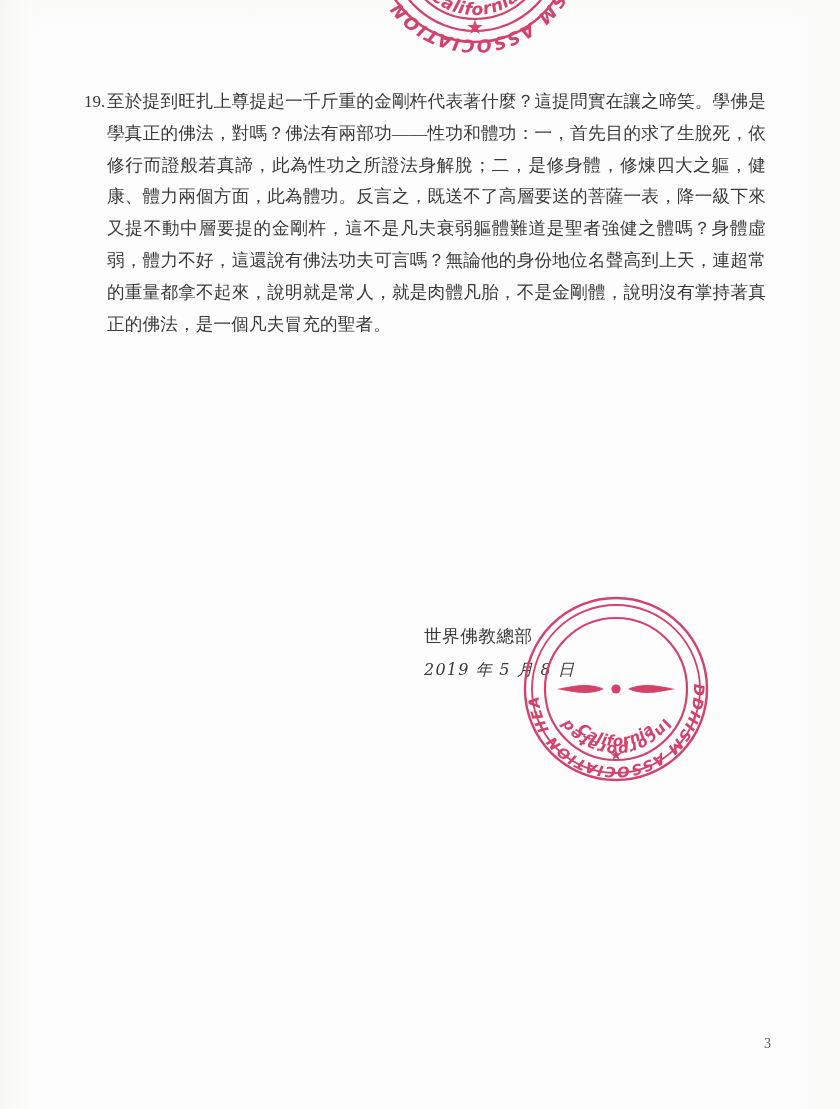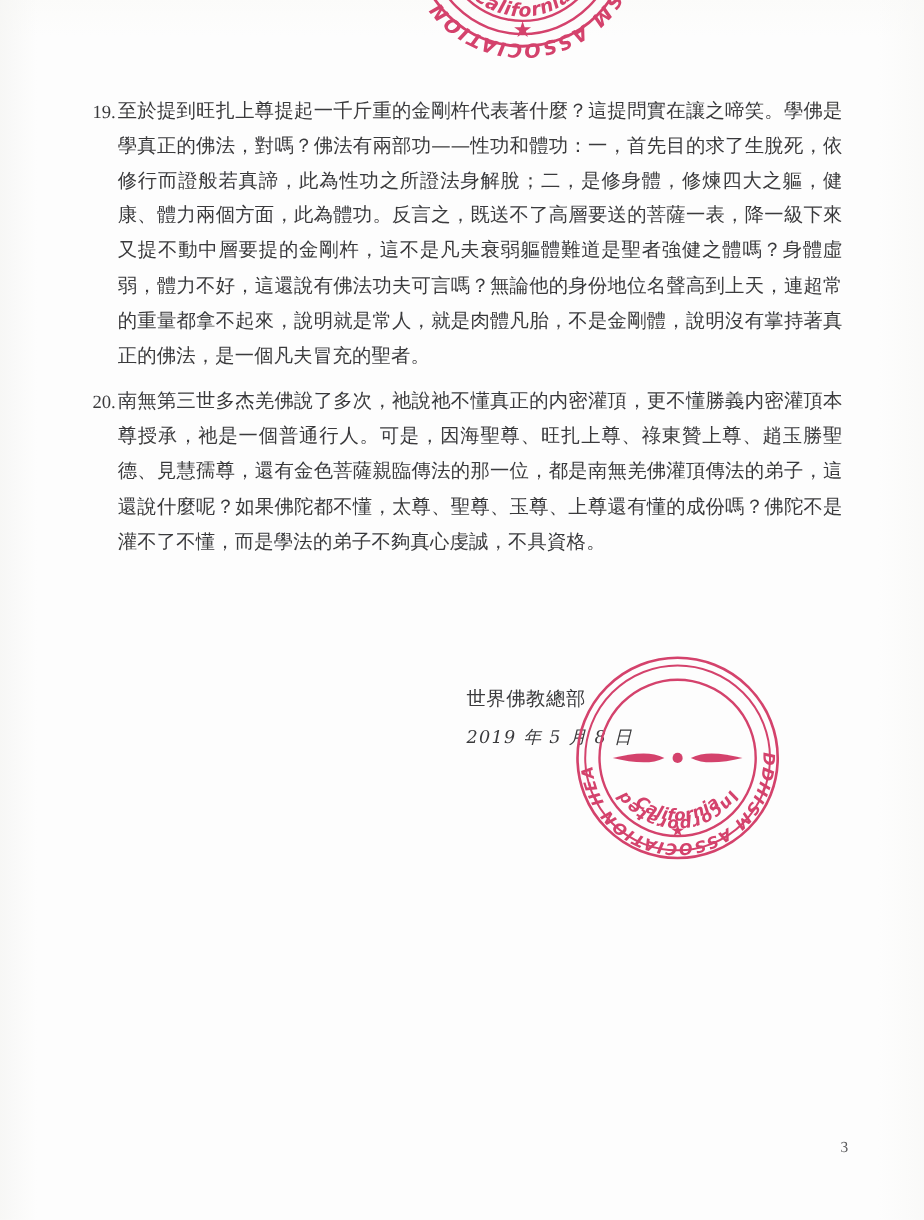--- a/index.html
+++ b/index.html
@@ -32,40 +32,41 @@
   
   .content {
     position: absolute;
     left: 84px;
     top: 86px;
     width: 682px;
   }
   .para {
     position: relative;
     padding-left: 23px;
-    margin-bottom: 10px;
+    margin-bottom: 20px;
     font-family: "DejaVu Serif", "Liberation Serif", serif;
     font-size: 17.6px;
     line-height: 31.8px;
     color: #3a3a3c;
     text-align: justify;
     text-justify: inter-character;
     letter-spacing: 0.15px;
   }
   .para .marker {
     position: absolute;
     left: 0;
     top: 0;
     font-family: "Liberation Serif", "DejaVu Serif", serif;
     font-size: 17px;
     color: #3a3a3c;
     letter-spacing: 0;
   }
   .para .ptext {
     display: block;
+    font-family: Liberation Serif, serif;
   }
   .para:last-of-type { margin-bottom: 0; }
 
   
   .signature-block {
     position: absolute;
     left: 424px;
     top: 620px;
     font-family: "DejaVu Serif", "Liberation Serif", serif;
     color: #3a3a3c;
@@ -142,24 +143,20 @@
     </div>
   </div>
 
   <div class="content">
 
     <div class="para">
       <span class="marker">19.</span>
       <span class="ptext">至於提到旺扎上尊提起一千斤重的金剛杵代表著什麼？這提問實在讓之啼笑。學佛是學真正的佛法，對嗎？佛法有兩部功——性功和體功：一，首先目的求了生脫死，依修行而證般若真諦，此為性功之所證法身解脫；二，是修身體，修煉四大之軀，健康、體力兩個方面，此為體功。反言之，既送不了高層要送的菩薩一表，降一級下來又提不動中層要提的金剛杵，這不是凡夫衰弱軀體難道是聖者強健之體嗎？身體虛弱，體力不好，這還說有佛法功夫可言嗎？無論他的身份地位名聲高到上天，連超常的重量都拿不起來，說明就是常人，就是肉體凡胎，不是金剛體，說明沒有掌持著真正的佛法，是一個凡夫冒充的聖者。</span>
     </div>
 
-    <div class="para">
-      <span class="marker">20.</span>
-      <span class="ptext">南無第三世多杰羌佛說了多次，祂說祂不懂真正的内密灌頂，更不懂勝義内密灌頂本尊授承，祂是一個普通行人。可是，因海聖尊、旺扎上尊、祿東贊上尊、趙玉勝聖德、見慧孺尊，還有金色菩薩親臨傳法的那一位，都是南無羌佛灌頂傳法的弟子，這還說什麼呢？如果佛陀都不懂，太尊、聖尊、玉尊、上尊還有懂的成份嗎？佛陀不是灌不了不懂，而是學法的弟子不夠真心虔誠，不具資格。</span>
-    </div>
 
   </div>
 
   <div class="signature-block">
     <div class="sig-org">世界佛教總部</div>
     <div class="sig-date">2019 年 5 月 8 日</div>
   </div>
 
   <div class="seal seal-main">
     <svg viewBox="0 0 186 186" width="186" height="186">

